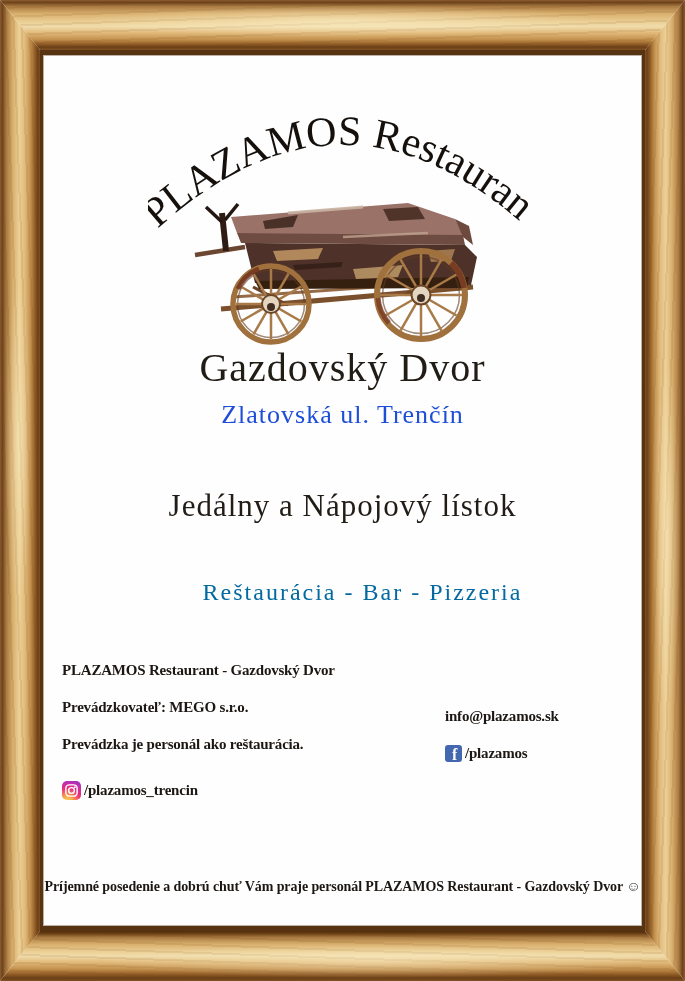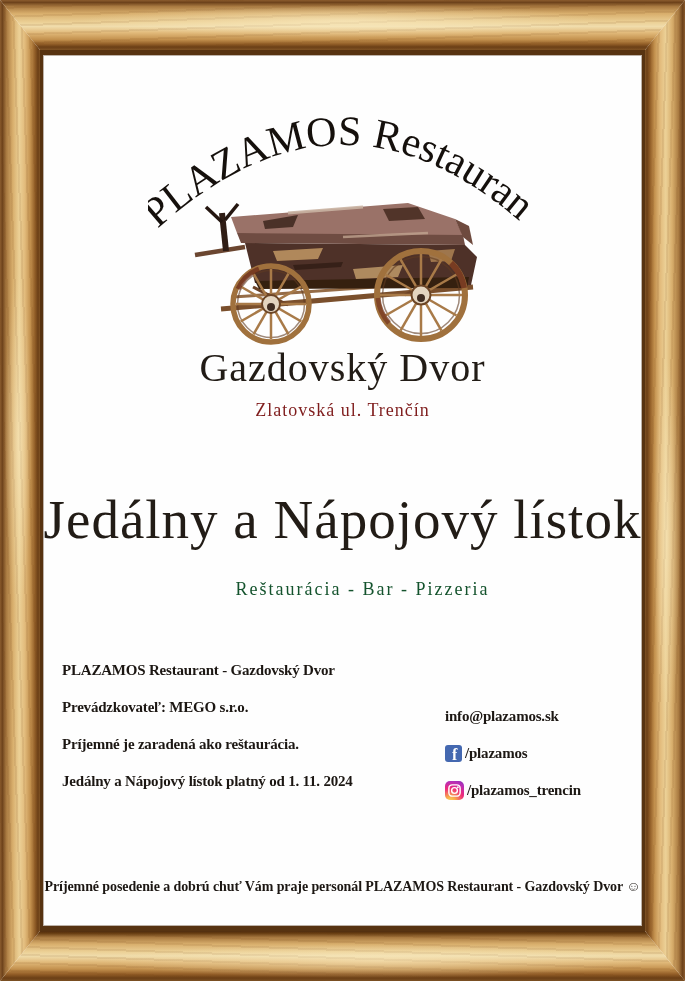--- a/index.html
+++ b/index.html
@@ -53,23 +53,23 @@
     border:3px solid #573311;
     border-top-width:5px; border-bottom-width:5px;
     box-shadow: inset 0 0 0 1px rgba(70,38,8,0.35);
     color:#1c1713;
   }
   .abs { position:absolute; }
   .centered { left:0; right:0; text-align:center; }
 
   
   .venue-name   { top:289px; font-size:40px; letter-spacing:1px; color:#221c16; }
-  .venue-addr   { top:345px; font-size:18px; letter-spacing:1px; color:#7f1d1d; }
-  .menu-title   { top:433px; font-size:55px; letter-spacing:1px; color:#221c16; }
-  .menu-subtitle{ top:524px; font-size:18px; letter-spacing:2px; color:#14532d;padding-left:40px; }
+  .venue-addr   { top:345px; font-size:26px; letter-spacing:1px; color:#1d4ed8; }
+  .menu-title   { top:433px; font-size:31px; letter-spacing:1px; color:#221c16; }
+  .menu-subtitle{ top:524px; font-size:24px; letter-spacing:2px; color:#0369a1;padding-left:40px; }
 
   .arch-svg { top:38px; left:50%; transform:translateX(-50%); }
   .wagon-svg { top:138px; left:50%; transform:translateX(-50%); }
 
   
   .info { top:604px; left:19px; right:16px; }
   .info-row { display:flex; align-items:center; height:22px; margin-bottom:15px; }
   .info-left { width:383px; font-size:15px; font-weight:bold; letter-spacing:-0.2px; }
   .info-right { display:flex; align-items:center; gap:3px; font-size:15px; font-weight:bold; letter-spacing:-0.2px;margin-top:18px; }
 
@@ -182,31 +182,30 @@
         <div class="info-right"></div>
       </div>
 
       <div class="info-row">
         <div class="info-left">Prevádzkovateľ: MEGO s.r.o.</div>
         <div class="info-right">info@plazamos.sk</div>
       </div>
 
 
       <div class="info-row">
-        <div class="info-left">Príjemné je zaradená ako reštaurácia.</div>
+        <div class="info-left">Prevádzka je personál ako reštaurácia.</div>
         <div class="info-right">
           <span class="fb-icon">
               <span class="fb-f">f</span>
             </span>
           <span>/plazamos</span>
         </div>
       </div>
 
       <div class="info-row">
-        <div class="info-left">Jedálny a Nápojový lístok platný od 1. 11. 2024</div>
         <div class="info-right">
           <span class="ig-icon">
             <svg width="15" height="15" viewBox="0 0 24 24">
               <rect x="3" y="3" width="18" height="18" rx="5.5" fill="none" stroke="#ffffff" stroke-width="2.3"></rect>
               <circle cx="12" cy="12" r="4.6" fill="none" stroke="#ffffff" stroke-width="2.3"></circle>
               <circle cx="17.4" cy="6.6" r="1.5" fill="#ffffff"></circle>
             </svg>
           </span>
           <span>/plazamos_trencin</span>
         </div>

